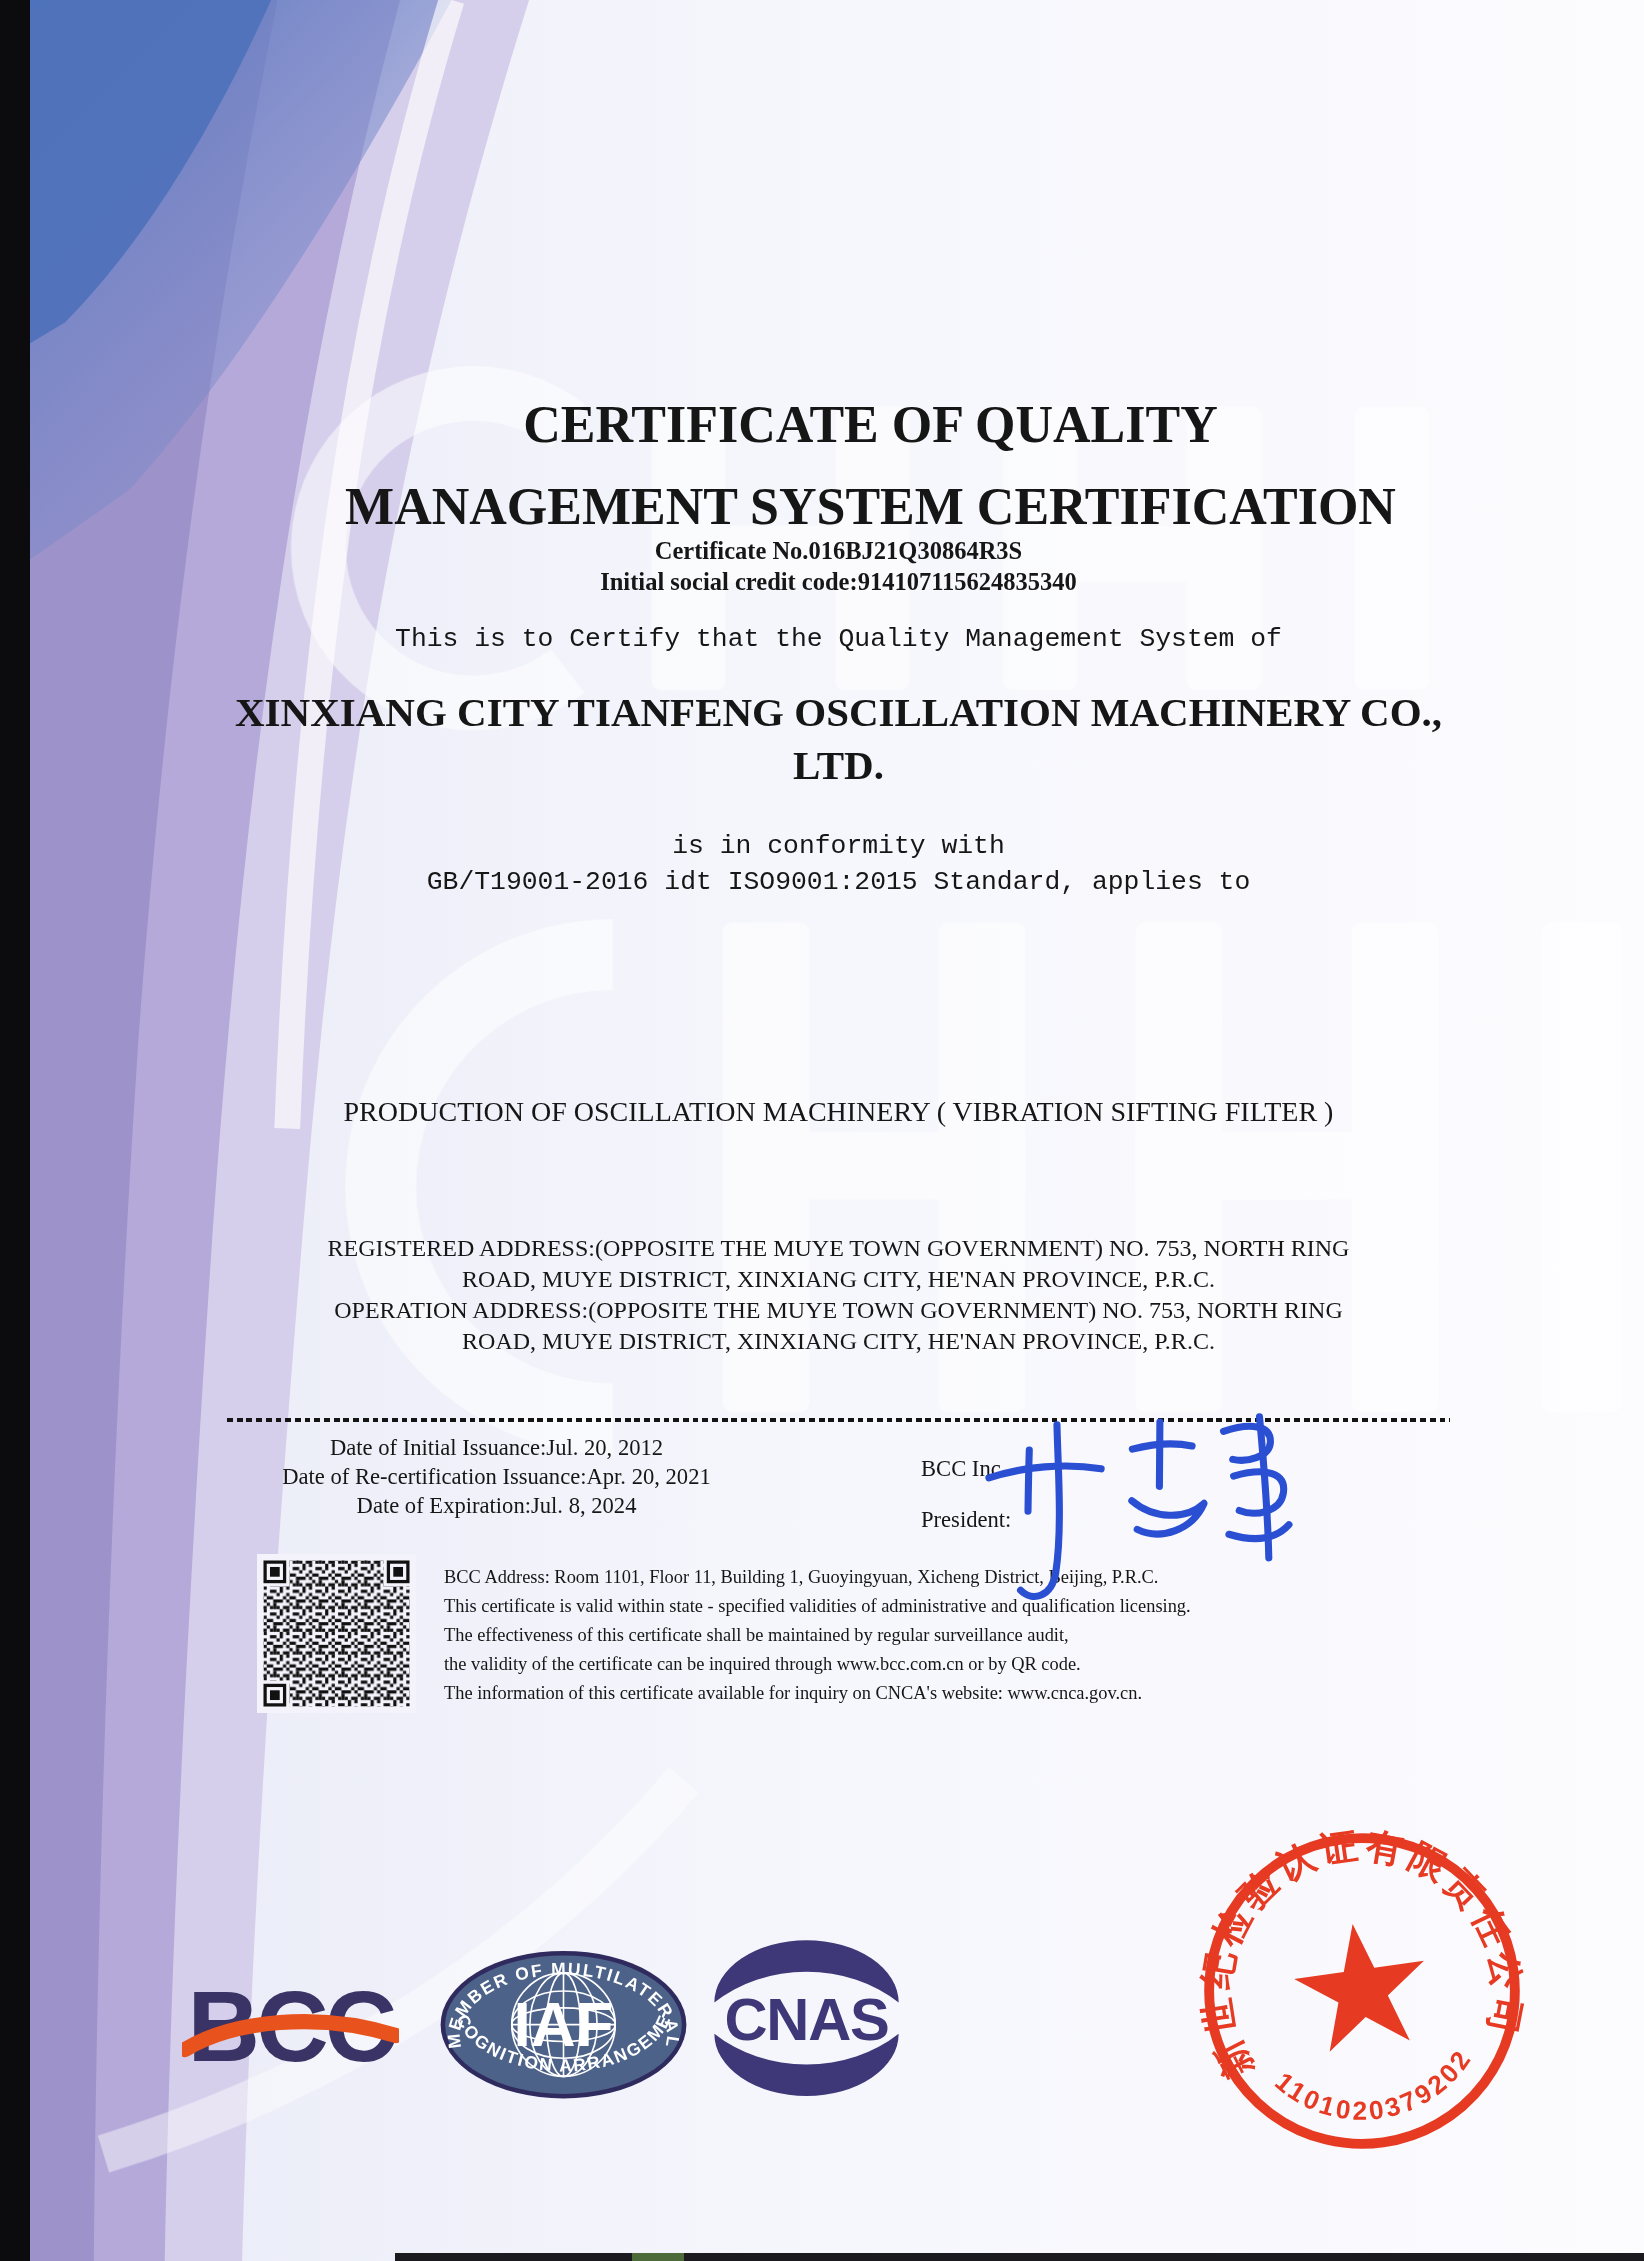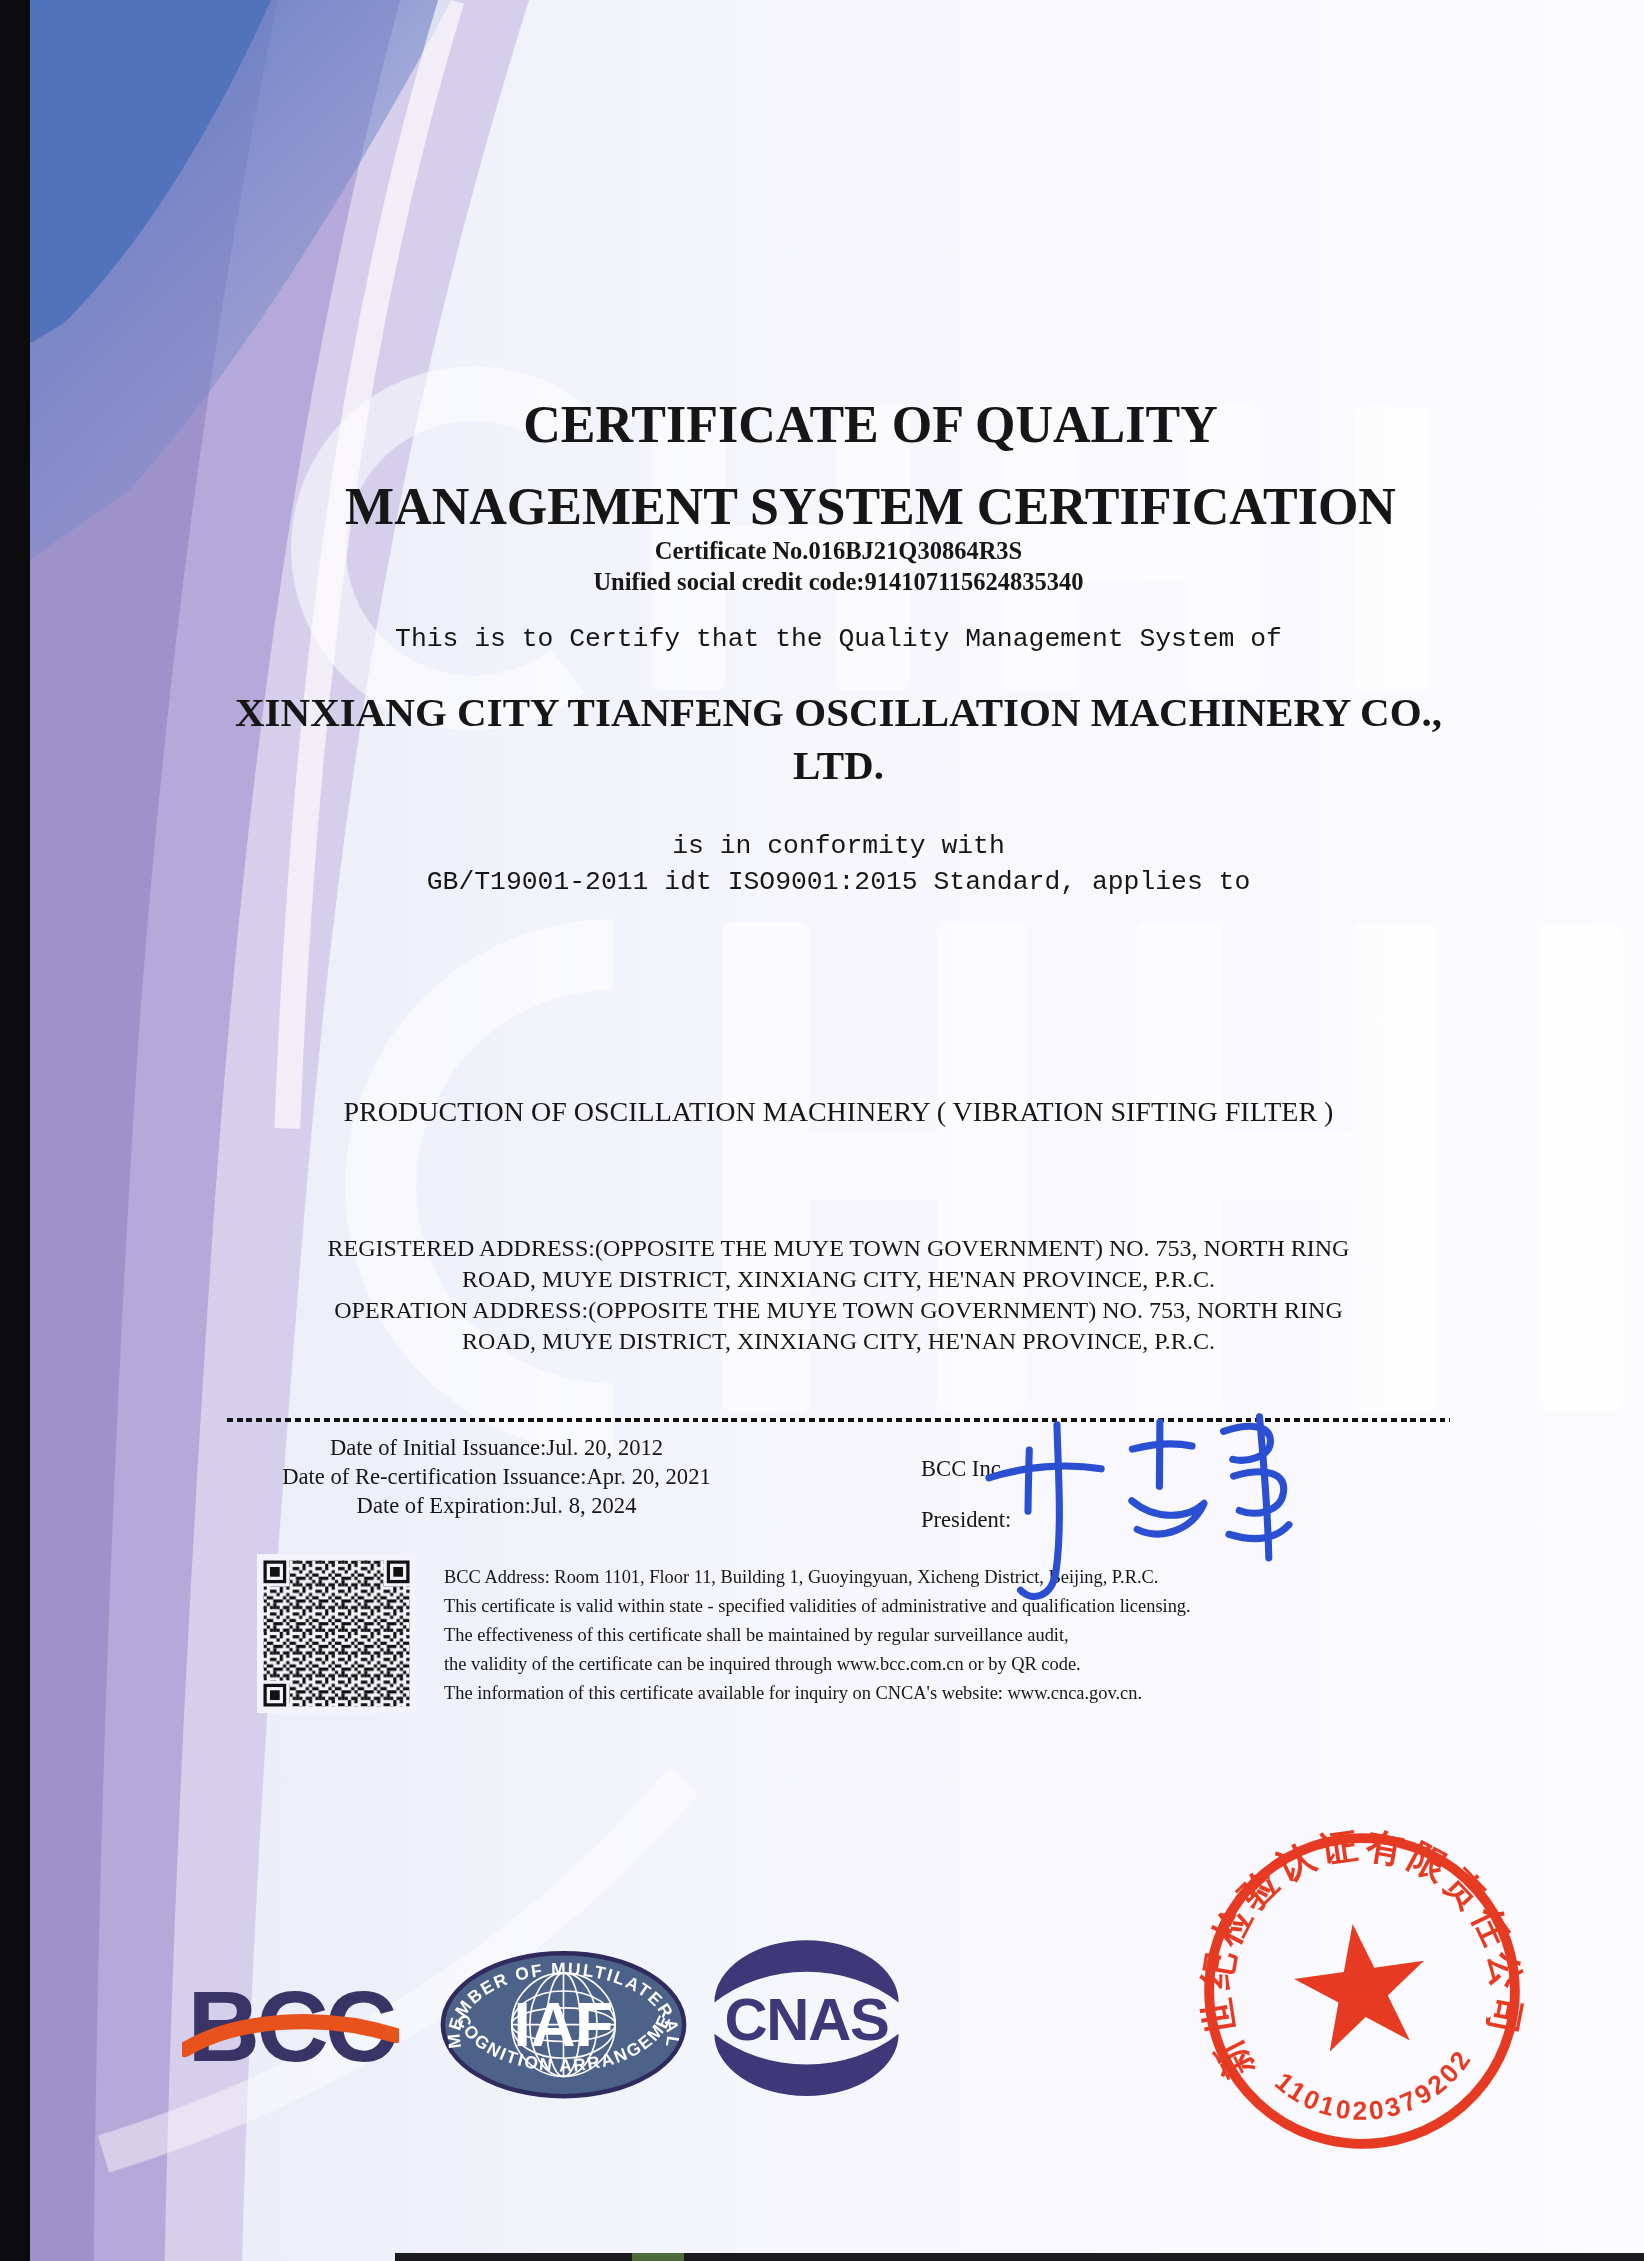--- a/index.html
+++ b/index.html
@@ -80,31 +80,31 @@
       <path d="M 160 3340 C 520 3230 830 3030 1060 2760" stroke="#ffffff" stroke-width="60" fill="none" opacity="0.8"></path>
     </g>
   </svg>
 
   <div class="center-col title" style="top:384px;">
     <div>CERTIFICATE OF QUALITY</div>
     <div>MANAGEMENT SYSTEM CERTIFICATION</div>
   </div>
 
   <div class="center-col certmeta" style="top:535px;">Certificate No.016BJ21Q30864R3S</div>
-  <div class="center-col certmeta" style="top:566px;">Unified social credit code:914107115624835340</div>
+  <div class="center-col certmeta" style="top:566px;">Initial social credit code:914107115624835340</div>
 
   <div class="center-col body-line" style="top:624px;">This is to Certify that the Quality Management System of</div>
 
   <div class="center-col company" style="top:686px;">
     <div>XINXIANG CITY TIANFENG OSCILLATION MACHINERY CO.,</div>
     <div>LTD.</div>
   </div>
 
   <div class="center-col body-line" style="top:831px;">is in conformity with</div>
-  <div class="center-col body-line" style="top:867px;">GB/T19001-2011 idt ISO9001:2015 Standard, applies to</div>
+  <div class="center-col body-line" style="top:867px;">GB/T19001-2016 idt ISO9001:2015 Standard, applies to</div>
 
   <div class="center-col scope" style="top:1056px;margin-top:40px;">PRODUCTION OF OSCILLATION MACHINERY ( VIBRATION SIFTING FILTER )</div>
 
   <div class="center-col addr" style="top:1233px;">
     <div>REGISTERED ADDRESS:(OPPOSITE THE MUYE TOWN GOVERNMENT) NO. 753, NORTH RING</div>
     <div>ROAD, MUYE DISTRICT, XINXIANG CITY, HE'NAN PROVINCE, P.R.C.</div>
     <div>OPERATION ADDRESS:(OPPOSITE THE MUYE TOWN GOVERNMENT) NO. 753, NORTH RING</div>
     <div>ROAD, MUYE DISTRICT, XINXIANG CITY, HE'NAN PROVINCE, P.R.C.</div>
   </div>
 

